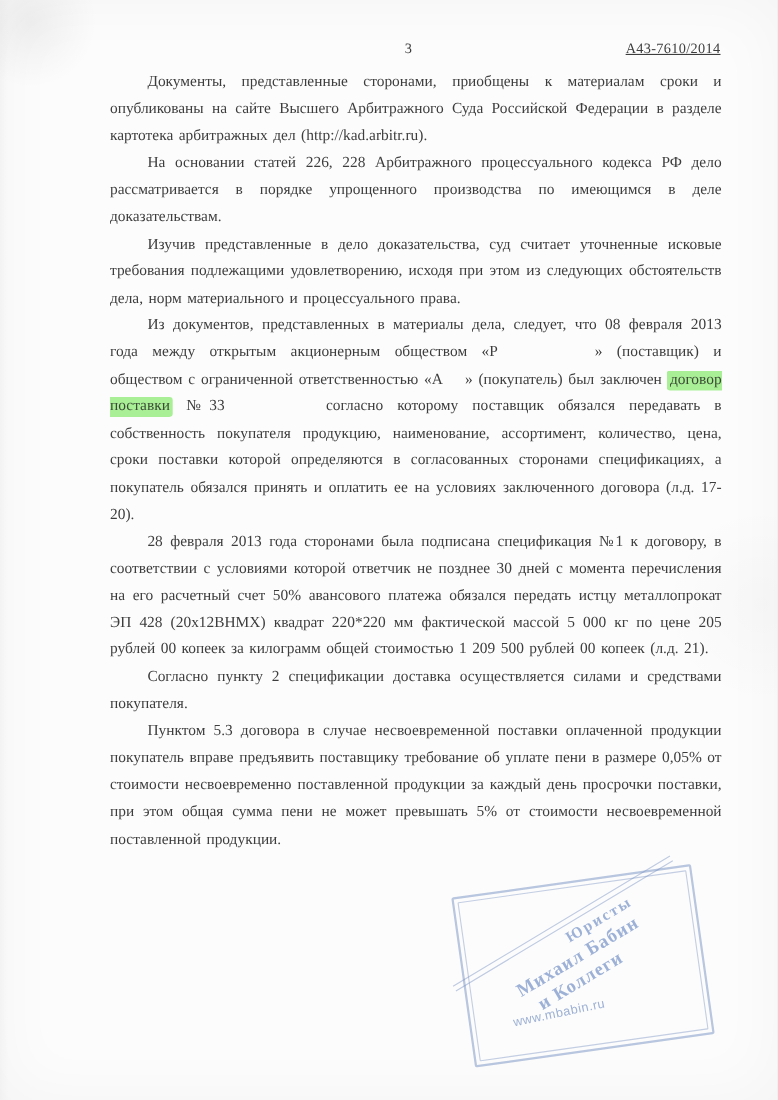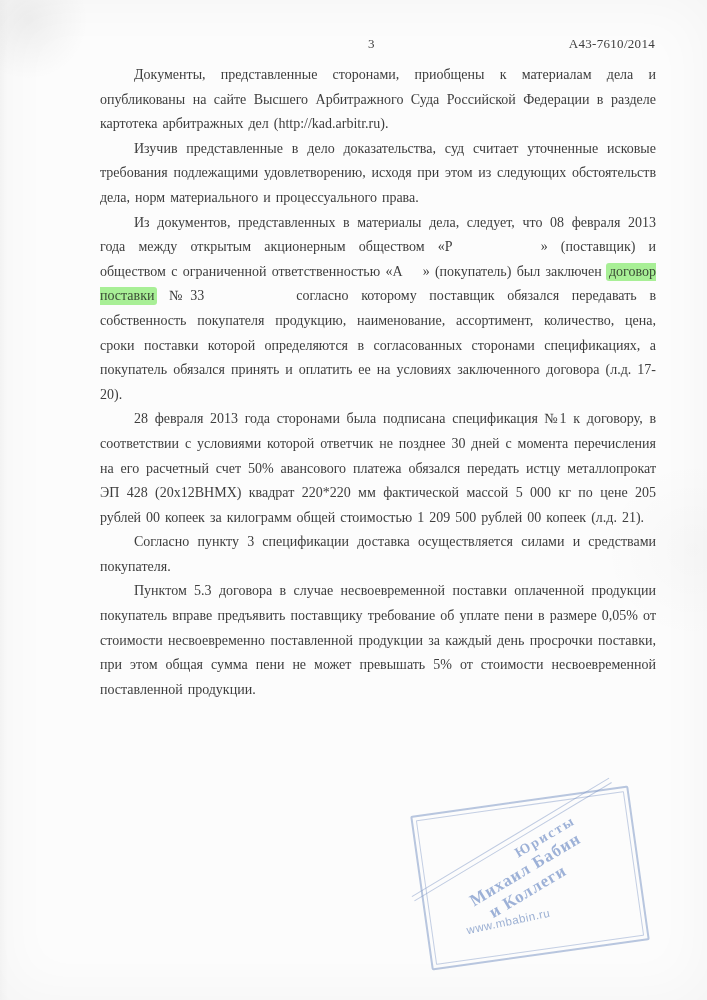--- a/index.html
+++ b/index.html
@@ -20,21 +20,21 @@
       linear-gradient(90deg, rgba(0,0,0,0.02) 0, rgba(0,0,0,0) 8px),
       radial-gradient(circle at 4% 2%, rgba(0,0,0,0.05), rgba(0,0,0,0) 60px),
       radial-gradient(circle at 98% 55%, rgba(0,0,0,0.02), rgba(0,0,0,0) 90px);
   }
   .hdr-page-num{
     position:absolute;top:36px;left:368px;
     font-size:13px;
   }
   .hdr-case-num{
     position:absolute;top:36px;right:52px;
-    font-size:13px;letter-spacing:0.3px;
+    font-size:13px;letter-spacing:0.3px;text-decoration:underline;
   }
   .doc-body{
     position:absolute;top:63px;left:100px;width:556px;
     font-size:14px;line-height:24.6px;
     text-align:justify;
   }
   .para{margin:0;text-indent:34px;word-spacing:1.5px;}
   .para .gap{display:inline-block;height:2px;}
   .hl{
     background:#a8ef96;
@@ -84,25 +84,26 @@
 </head>
 <body>
 
 <div class="page">
 
   <span class="hdr-page-num">3</span>
 
   <span class="hdr-case-num">А43-7610/2014</span>
 
   <main class="doc-body">
-      <p class="para">Документы, представленные сторонами, приобщены к материалам дела и опубликованы на сайте Высшего Арбитражного Суда Российской Федерации в разделе картотека арбитражных дел (http://kad.arbitr.ru).</p>
+      <p class="para">Документы, представленные сторонами, приобщены к материалам сроки и опубликованы на сайте Высшего Арбитражного Суда Российской Федерации в разделе картотека арбитражных дел (http://kad.arbitr.ru).</p>
+      <p class="para">На основании статей 226, 228 Арбитражного процессуального кодекса РФ дело рассматривается в порядке упрощенного производства по имеющимся в деле доказательствам.</p>
       <p class="para">Изучив представленные в дело доказательства, суд считает уточненные исковые требования подлежащими удовлетворению, исходя при этом из следующих обстоятельств дела, норм материального и процессуального права.</p>
       <p class="para"><span>Из документов, представленных в материалы дела, следует, что 08 февраля 2013 года между открытым акционерным обществом «Р</span><span class="gap" style="width: 88px;"></span><span>» (поставщик) и обществом с ограниченной ответственностью «А</span><span class="gap" style="width: 20px;"></span><span>» (покупатель) был заключен </span><span class="hl">договор поставки</span><span> №33</span><span class="gap" style="width: 92px;"></span><span>согласно которому поставщик обязался передавать в собственность покупателя продукцию, наименование, ассортимент, количество, цена, сроки поставки которой определяются в согласованных сторонами спецификациях, а покупатель обязался принять и оплатить ее на условиях заключенного договора (л.д. 17-20).</span></p>
       <p class="para">28 февраля 2013 года сторонами была подписана спецификация №1 к договору, в соответствии с условиями которой ответчик не позднее 30 дней с момента перечисления на его расчетный счет 50% авансового платежа обязался передать истцу металлопрокат ЭП 428 (20х12ВНМХ) квадрат 220*220 мм фактической массой 5 000 кг по цене 205 рублей 00 копеек за килограмм общей стоимостью 1 209 500 рублей 00 копеек (л.д. 21).</p>
-      <p class="para">Согласно пункту 3 спецификации доставка осуществляется силами и средствами покупателя.</p>
+      <p class="para">Согласно пункту 2 спецификации доставка осуществляется силами и средствами покупателя.</p>
       <p class="para">Пунктом 5.3 договора в случае несвоевременной поставки оплаченной продукции покупатель вправе предъявить поставщику требование об уплате пени в размере 0,05% от стоимости несвоевременно поставленной продукции за каждый день просрочки поставки, при этом общая сумма пени не может превышать 5% от стоимости несвоевременной поставленной продукции.</p>
     </main>
 
   <div class="stamp">
     <div class="stamp-band">
       <div class="band-rule"></div>
       <div class="s-line1">Юристы</div>
       <div class="s-line2">Михаил Бабин</div>
       <div class="s-line3">и Коллеги</div>
     </div>

